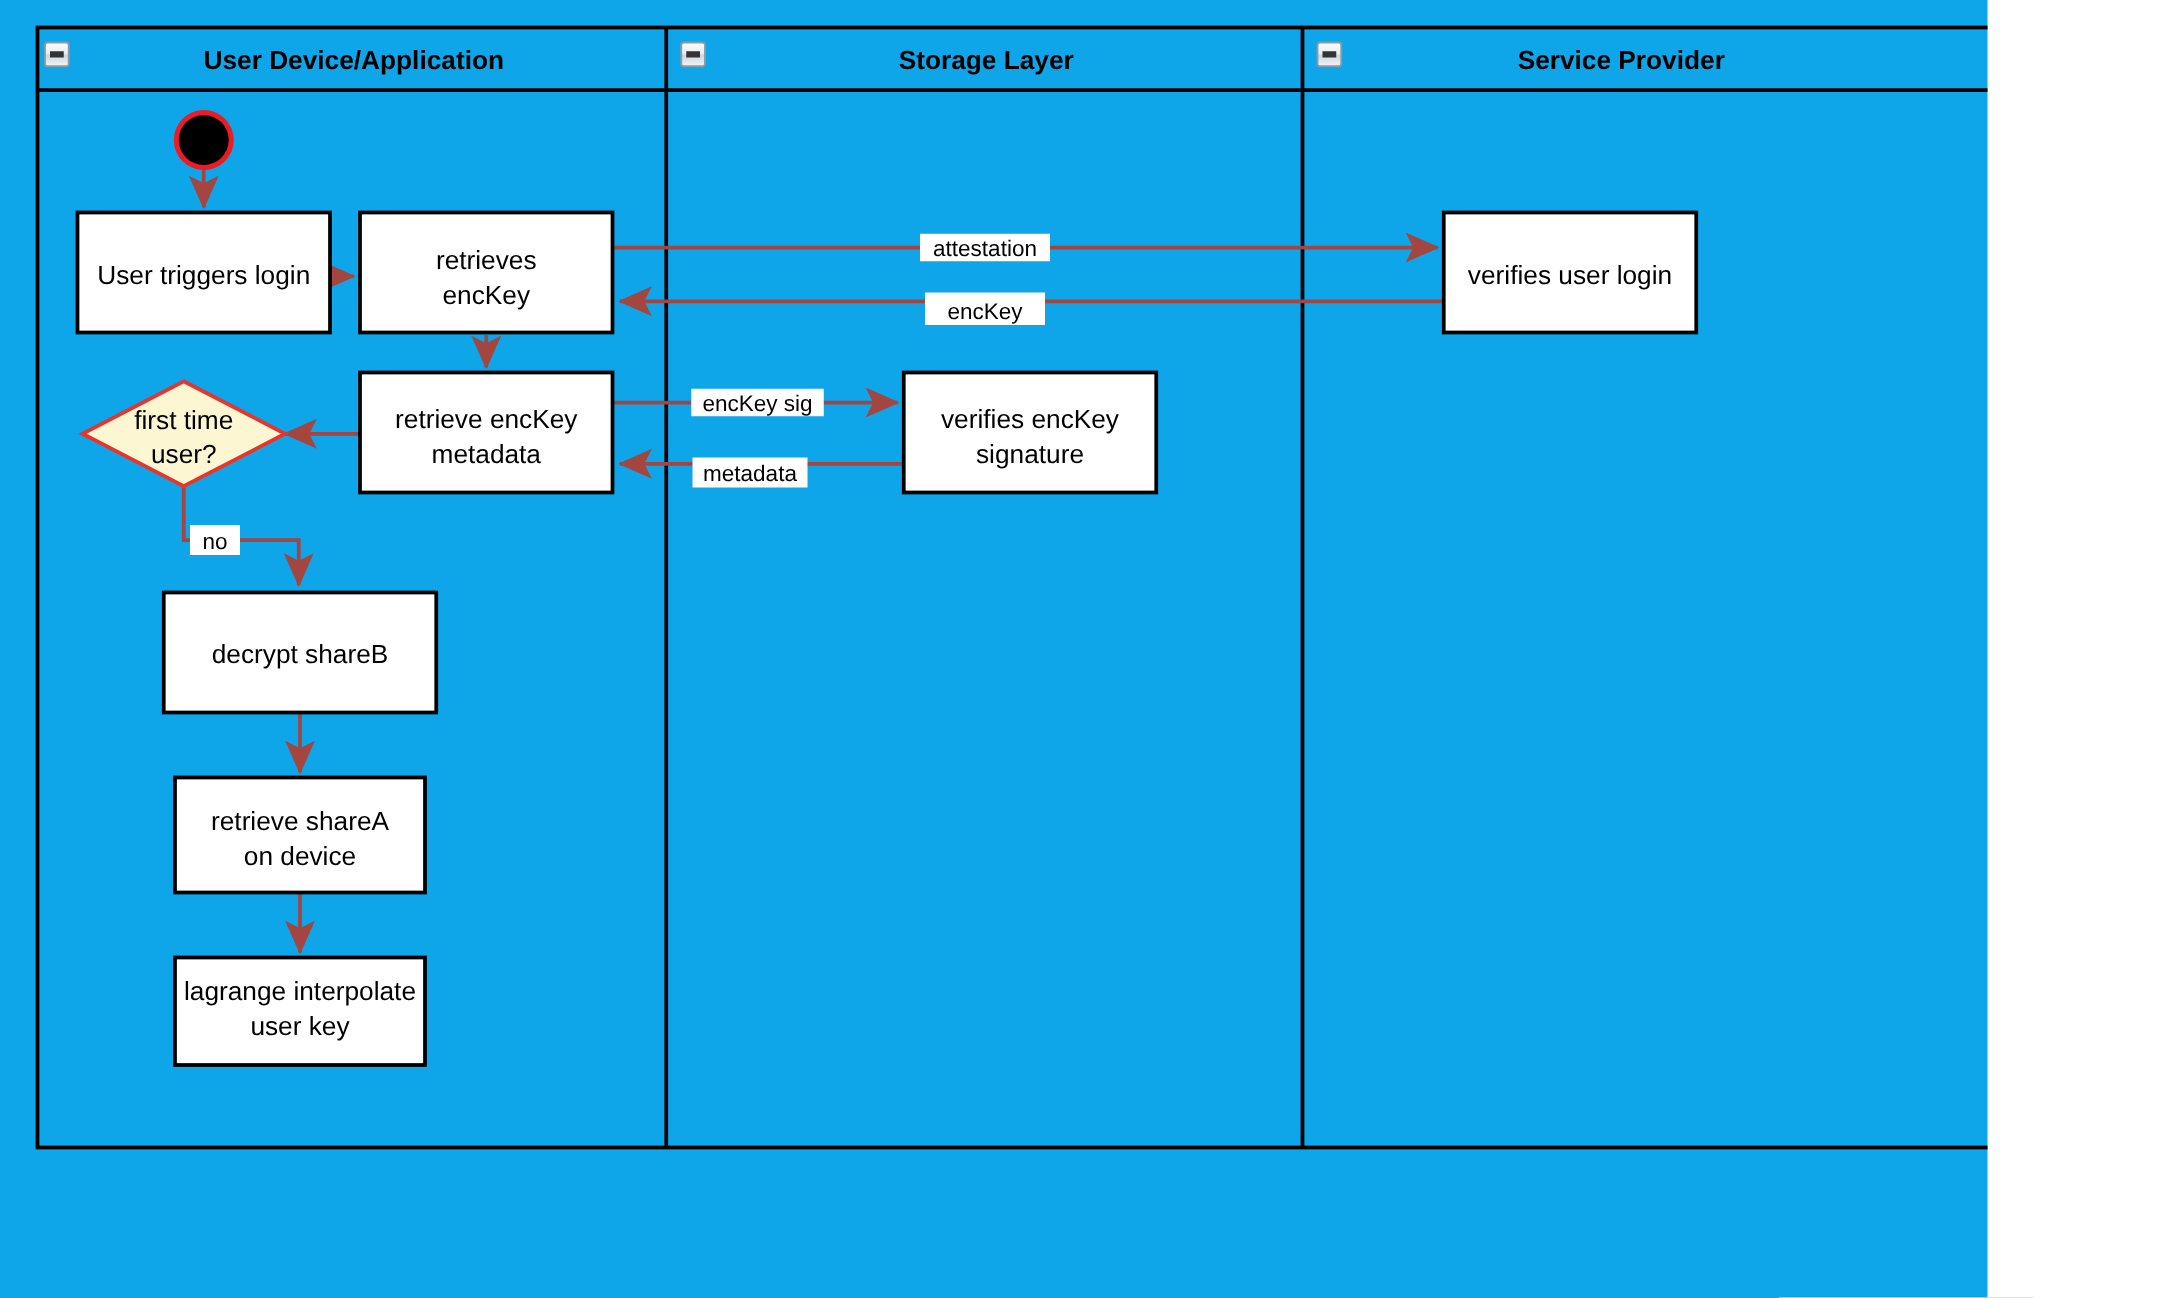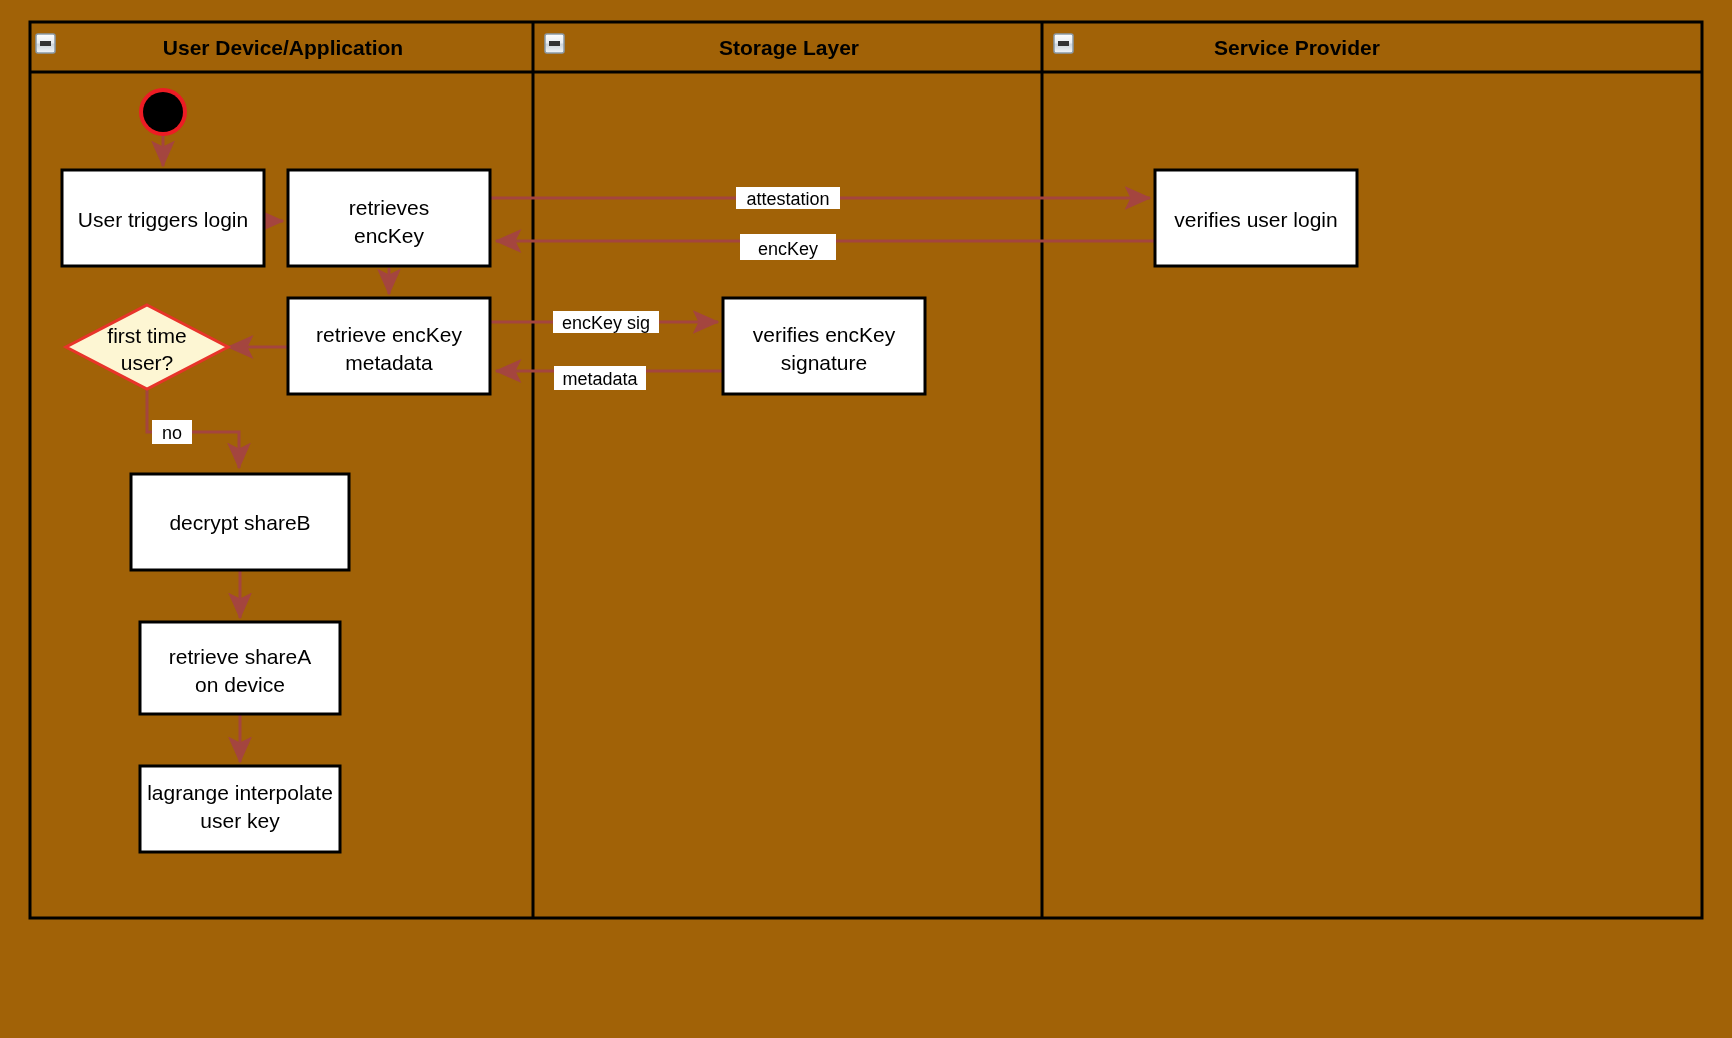--- a/index.html
+++ b/index.html
@@ -3,24 +3,25 @@
 <meta charset="utf-8">
 <style>
   html, body {
     margin: 0;
     padding: 0;
     background: #ffffff;
     font-family: "Liberation Sans", sans-serif;
   }
   #canvas {
     position: relative;
-    width: 1732px;
+    width: 1554px;
     height: 1038px;
-    background: #a16207;
+    background: #0ea5e9;
     overflow: hidden;
+    padding-left: 36px;
   }
   svg.diagram {
     position: absolute;
     top: 0;
     left: 0;
     width: 1732px;
     height: 1038px;
   }
   .lane-title {
     font-family: "Liberation Sans", sans-serif;

